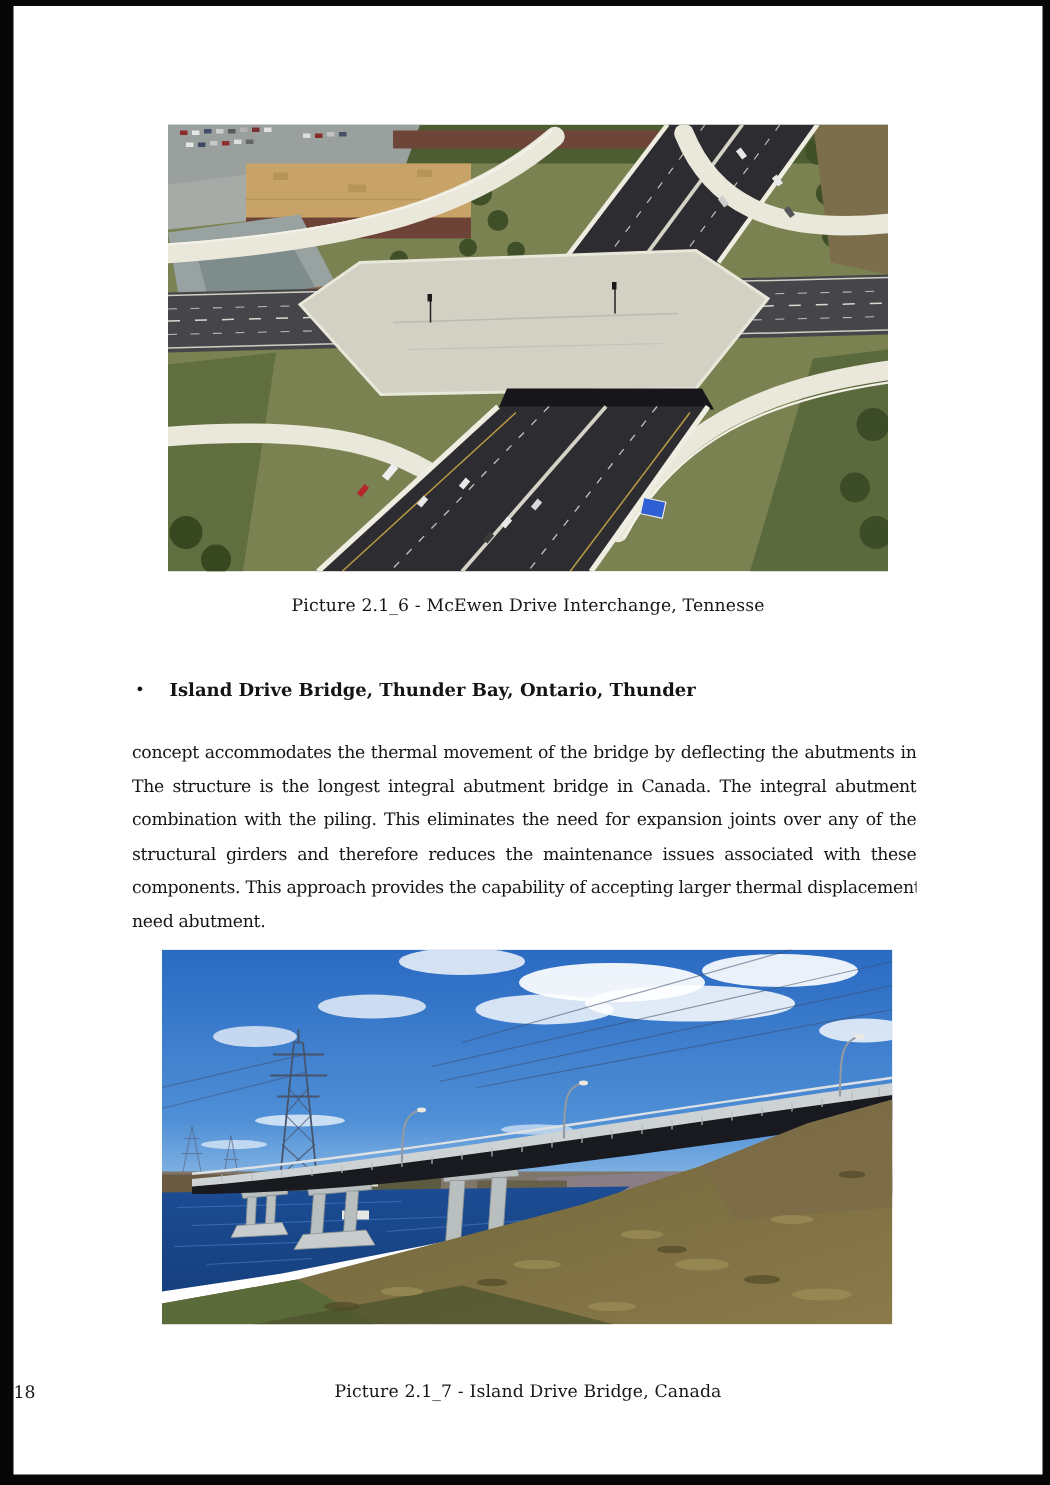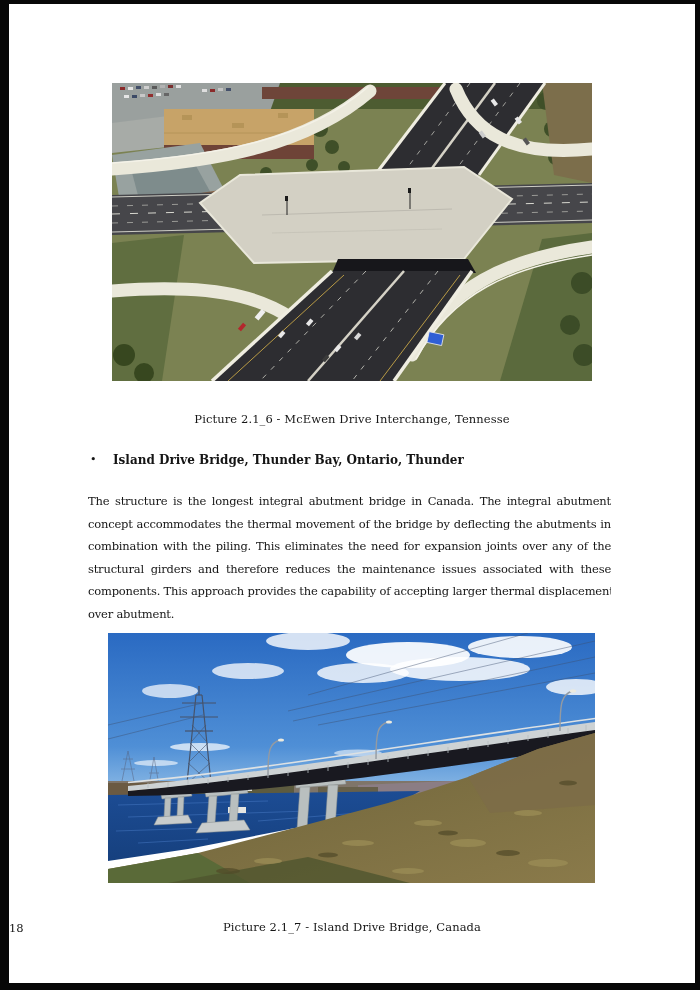--- a/index.html
+++ b/index.html
@@ -179,33 +179,33 @@
       <g>
         <rect x="316" y="250" width="15" height="11" fill="#2f5fd4" stroke="#e8e8e8" stroke-width="0.8" transform="rotate(12 323 255)"></rect>
         <line x1="175" y1="116" x2="175" y2="132" stroke="#222" stroke-width="1"></line>
         <rect x="173" y="113" width="3" height="5" fill="#1a1a1a"></rect>
         <line x1="298" y1="108" x2="298" y2="126" stroke="#222" stroke-width="1"></line>
         <rect x="296" y="105" width="3" height="5" fill="#1a1a1a"></rect>
       </g>
     </svg>
   </div>
 
-  <div class="caption" style="top:408px;">Picture 2.1_6 - McEwen Drive Interchange, Tennesse</div>
+  <div class="caption" style="top:392px;">Picture 2.1_6 - McEwen Drive Interchange, Tennesse</div>
 
   <div class="bullet-row">
     <span class="marker">•</span><span>Island Drive Bridge, Thunder Bay, Ontario, Thunder</span>
   </div>
 
   <div class="para">
+    <div class="jline">concept accommodates the thermal movement of the bridge by deflecting the abutments in</div>
     <div class="jline">The structure is the longest integral abutment bridge in Canada. The integral abutment</div>
-    <div class="jline">concept accommodates the thermal movement of the bridge by deflecting the abutments in</div>
     <div class="jline">combination with the piling. This eliminates the need for expansion joints over any of the</div>
     <div class="jline">structural girders and therefore reduces the maintenance issues associated with these</div>
     <div class="jline">components. This approach provides the capability of accepting larger thermal displacement at</div>
-    <div class="lastline">over abutment.</div>
+    <div class="lastline">need abutment.</div>
   </div>
 
   <div class="figure" style="left:99px;top:629px;width:487px;height:250px;">
     <svg width="487" height="250" viewBox="0 0 487 250">
       <defs>
         <linearGradient id="sky" x1="0" y1="0" x2="0" y2="1">
           <stop offset="0" stop-color="#2a6ac2"></stop>
           <stop offset="0.7" stop-color="#4f8fd6"></stop>
           <stop offset="1" stop-color="#8fbce6"></stop>
         </linearGradient>

